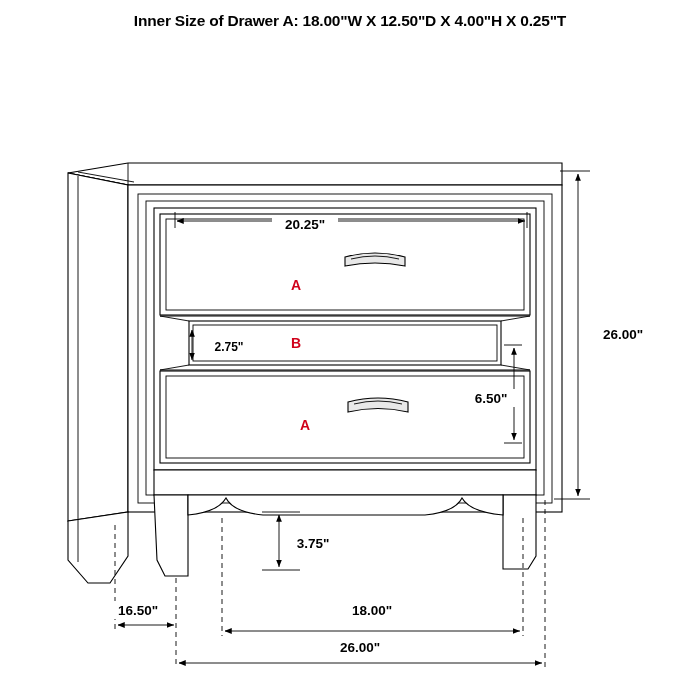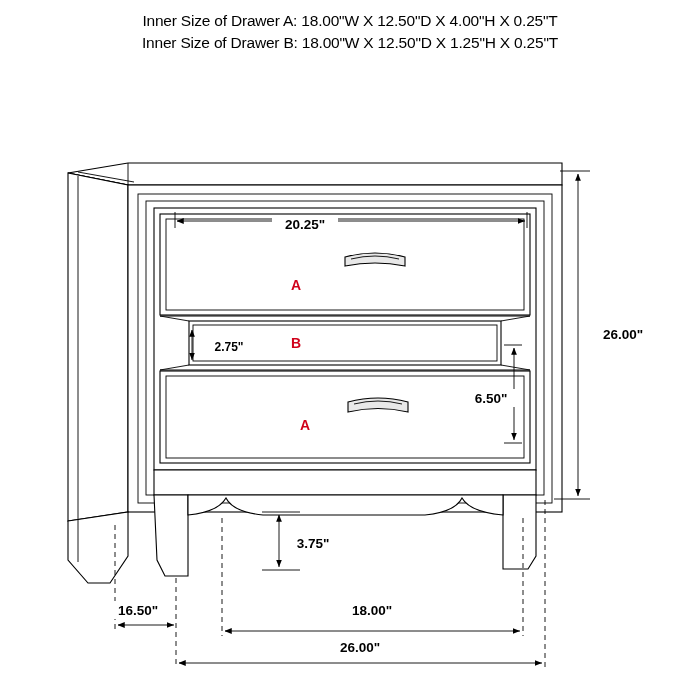--- a/index.html
+++ b/index.html
@@ -19,21 +19,21 @@
     width: 700px;
     height: 700px;
   }
   .header {
     position: absolute;
     top: 10px;
     left: 0;
     width: 700px;
     text-align: center;
     font-size: 15.5px;
-    font-weight: normal;
+    font-weight: bold;
     color: #000;
     line-height: 22px;
     letter-spacing: -0.2px;
   }
   .header div { white-space: nowrap; }
   svg.diagram {
     position: absolute;
     top: 0;
     left: 0;
   }
@@ -61,21 +61,20 @@
   .fillwhite { fill: #ffffff; }
   .fillgray { fill: #e8e8e8; }
 </style>
 </head>
 <body>
 
 <div id="stage">
 
   <div class="header">
     <div>Inner Size of Drawer A: 18.00"W X 12.50"D X 4.00"H X 0.25"T</div>
-    <div>Inner Size of Drawer B: 18.00"W X 12.50"D X 1.25"H X 0.25"T</div>
   </div>
 
   <svg class="diagram" width="700" height="700" viewBox="0 0 700 700">
 
     <defs>
       <marker id="arrEnd" markerWidth="9" markerHeight="9" refX="8" refY="3.2" orient="auto" markerUnits="strokeWidth">
         <path d="M0,0 L8,3.2 L0,6.4 z" fill="#000"></path>
       </marker>
       <marker id="arrStart" markerWidth="9" markerHeight="9" refX="0.5" refY="3.2" orient="auto" markerUnits="strokeWidth">
         <path d="M8,0 L0,3.2 L8,6.4 z" fill="#000"></path>

